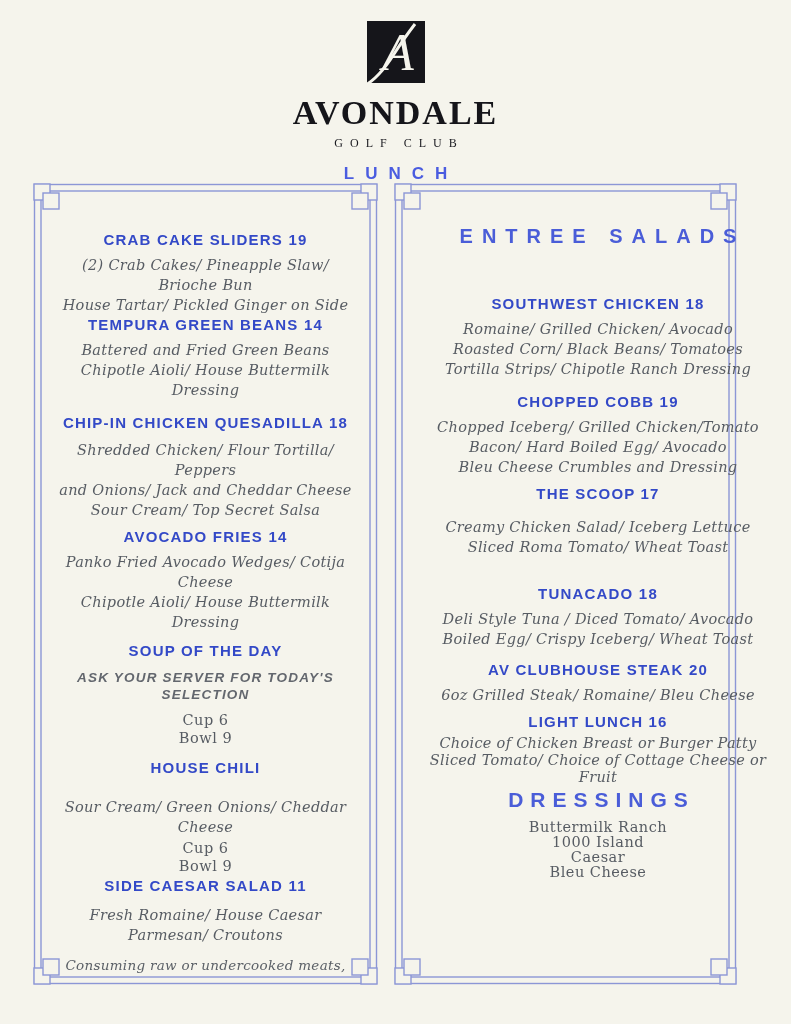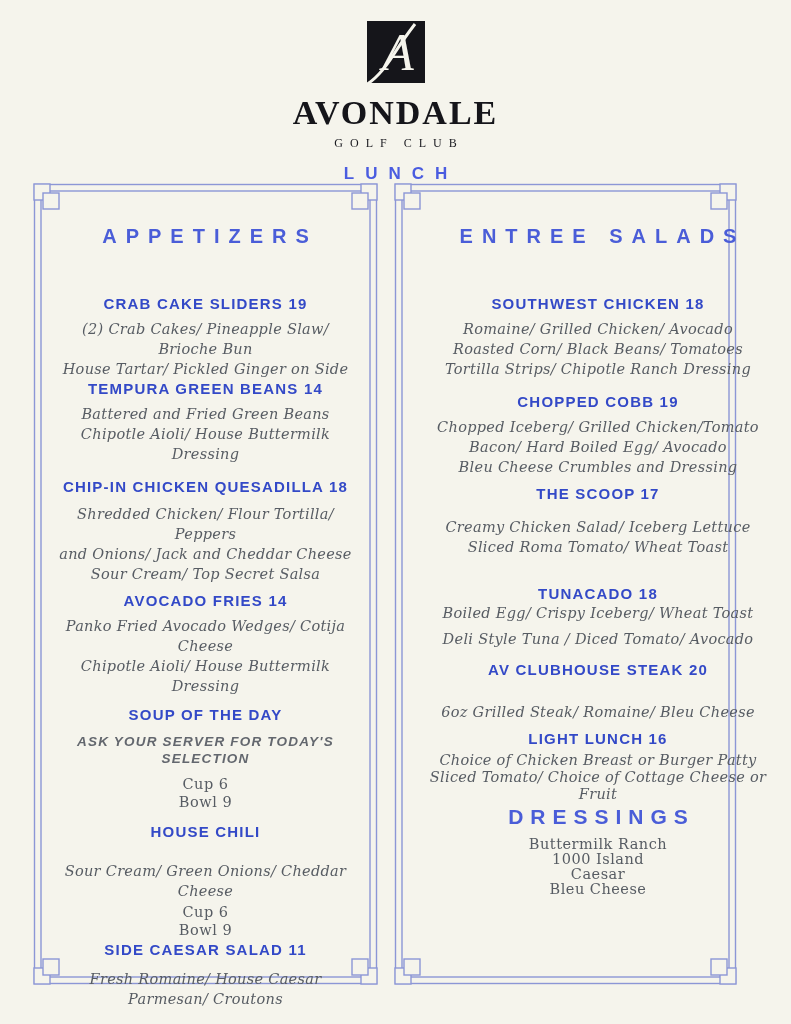--- a/index.html
+++ b/index.html
@@ -95,21 +95,20 @@
         <rect x="328" y="1" width="16" height="16"></rect>
           <rect x="319" y="10" width="16" height="16"></rect>
         <rect x="1" y="785" width="16" height="16"></rect>
           <rect x="10" y="776" width="16" height="16"></rect>
         <rect x="328" y="785" width="16" height="16"></rect>
           <rect x="319" y="776" width="16" height="16"></rect>
       </g>
     </svg>
     <div class="content">
 
-      <h2 class="section-h" style="margin-top:42px">APPETIZERS</h2>
 
       <div style="margin-top:48px">
         <h3 class="item-title">CRAB CAKE SLIDERS 19</h3>
         <p class="desc" style="margin-top:6px">(2) Crab Cakes/ Pineapple Slaw/ Brioche Bun</p>
         <p class="desc">House Tartar/ Pickled Ginger on Side</p>
       </div>
 
       <div style="margin-top:1px">
         <h3 class="item-title">TEMPURA GREEN BEANS 14</h3>
         <p class="desc" style="margin-top:6px">Battered and Fried Green Beans</p>
@@ -193,27 +192,27 @@
       </div>
 
       <div style="margin-top:8px">
         <h3 class="item-title">THE SCOOP 17</h3>
         <p class="desc" style="margin-top:14px">Creamy Chicken Salad/ Iceberg Lettuce</p>
         <p class="desc">Sliced Roma Tomato/ Wheat Toast</p>
       </div>
 
       <div style="margin-top:28px">
         <h3 class="item-title">TUNACADO 18</h3>
+        <p class="desc" style="margin-top:6px">Deli Style Tuna / Diced Tomato/ Avocado</p>
         <p class="desc">Boiled Egg/ Crispy Iceberg/ Wheat Toast</p>
-        <p class="desc" style="margin-top:6px">Deli Style Tuna / Diced Tomato/ Avocado</p>
       </div>
 
       <div style="margin-top:12px">
         <h3 class="item-title">AV CLUBHOUSE STEAK 20</h3>
-        <p class="desc" style="margin-top:23px">6oz Grilled Steak/ Romaine/ Bleu Cheese</p>
+        <p class="desc" style="margin-top:6px">6oz Grilled Steak/ Romaine/ Bleu Cheese</p>
       </div>
 
       <div style="margin-top:8px">
         <h3 class="item-title">LIGHT LUNCH 16</h3>
         <p class="desc" style="margin-top:4px;line-height:17px">Choice of Chicken Breast or Burger Patty</p>
         <p class="desc" style="line-height:17px">Sliced Tomato/ Choice of Cottage Cheese or</p>
         <p class="desc" style="line-height:17px">Fruit</p>
       </div>
 
       <div>

